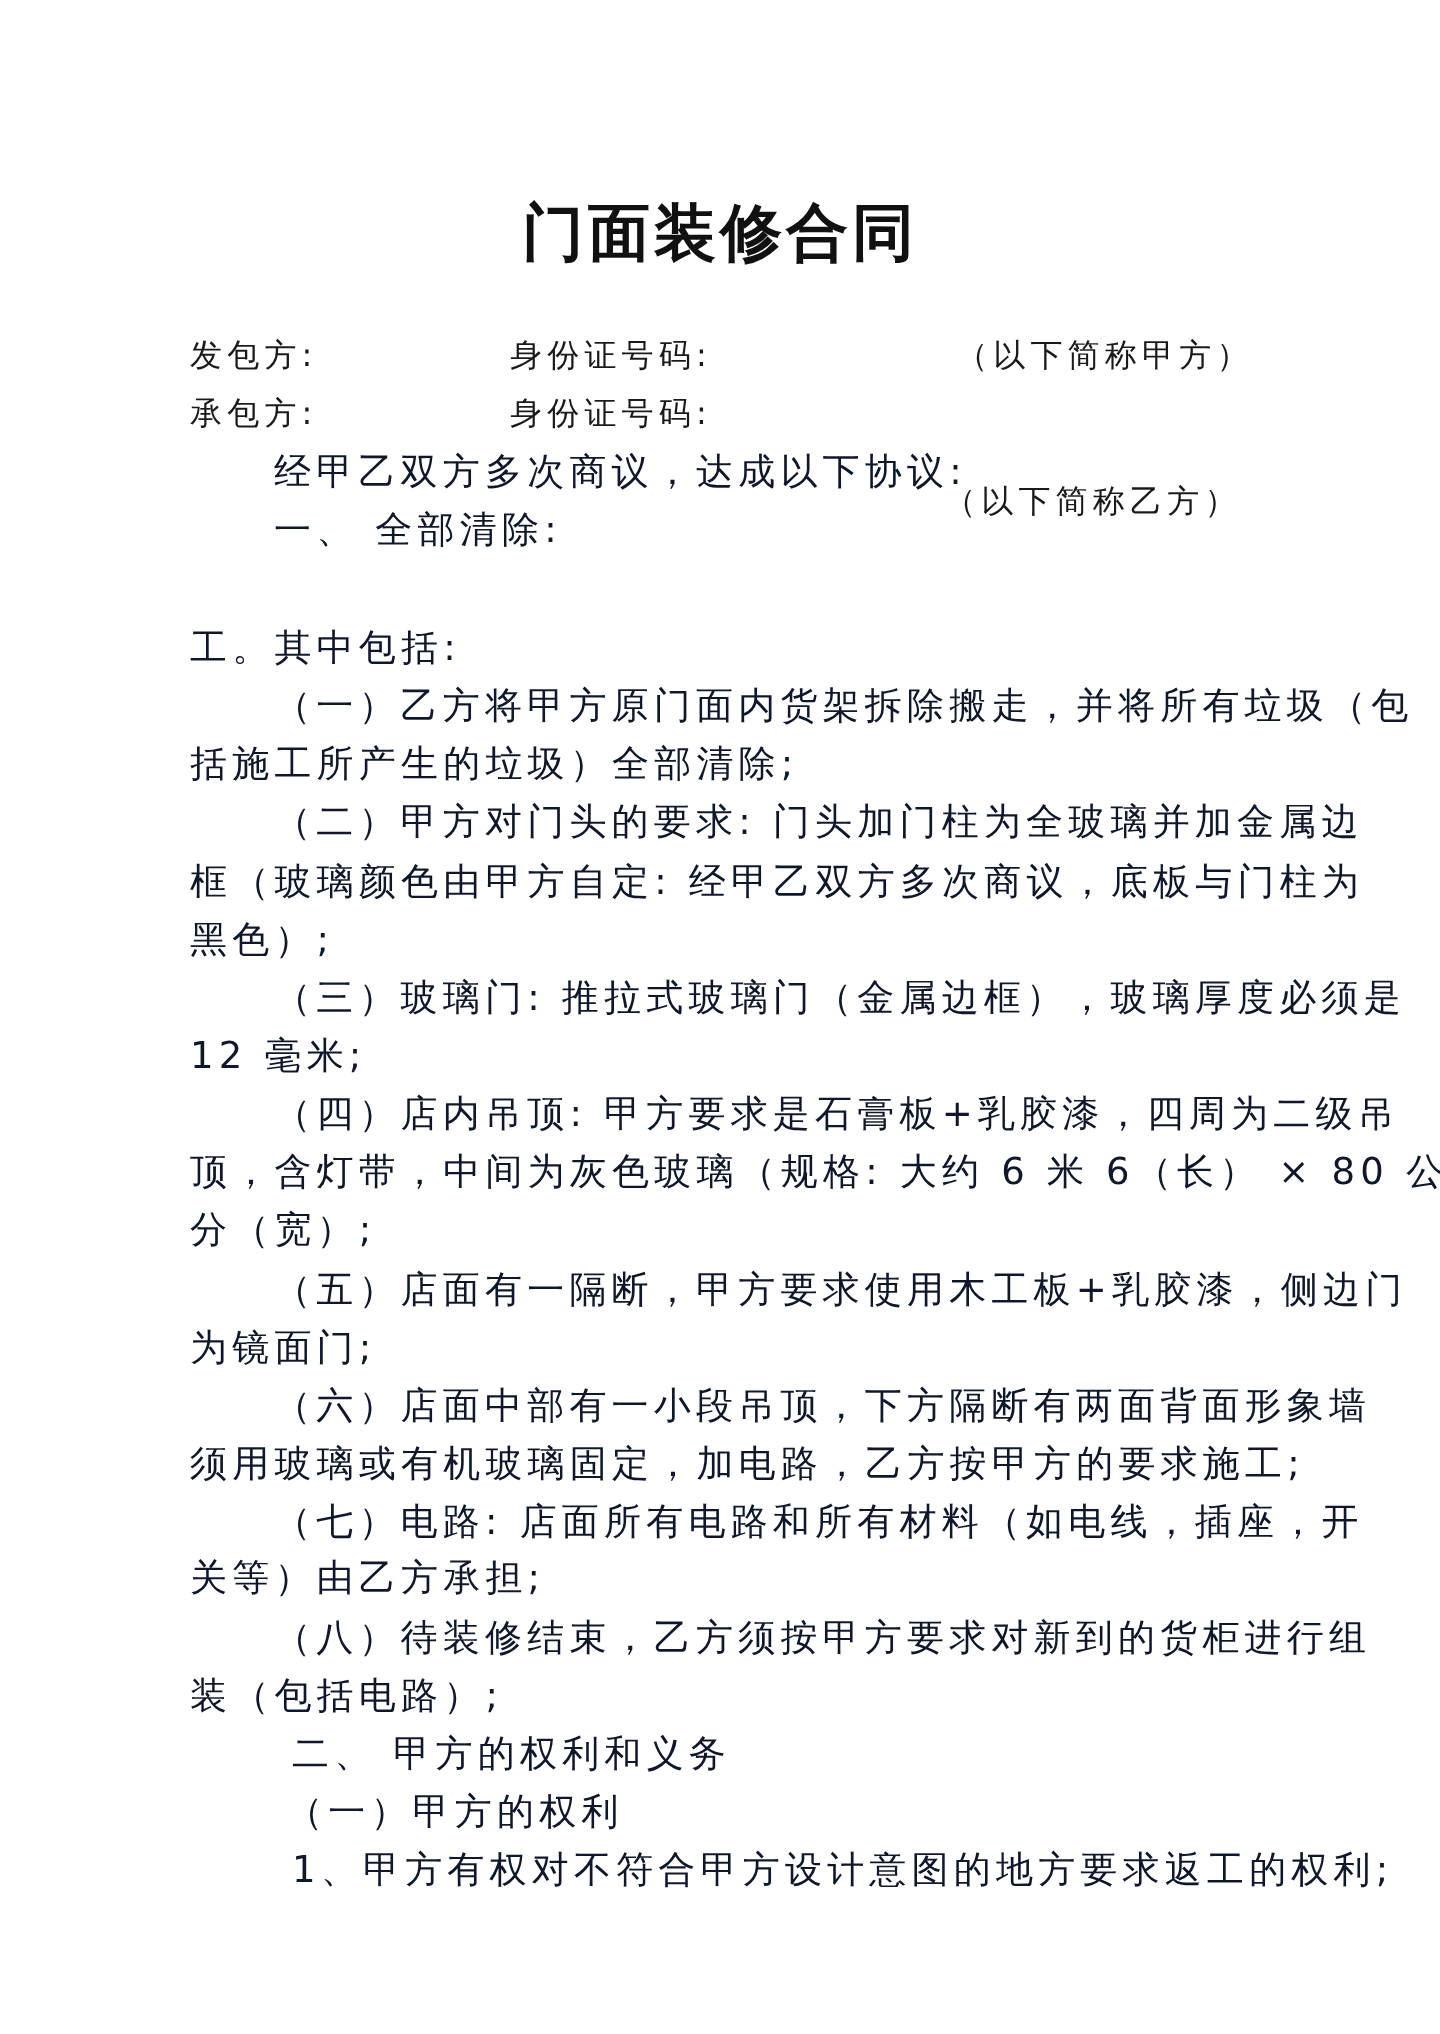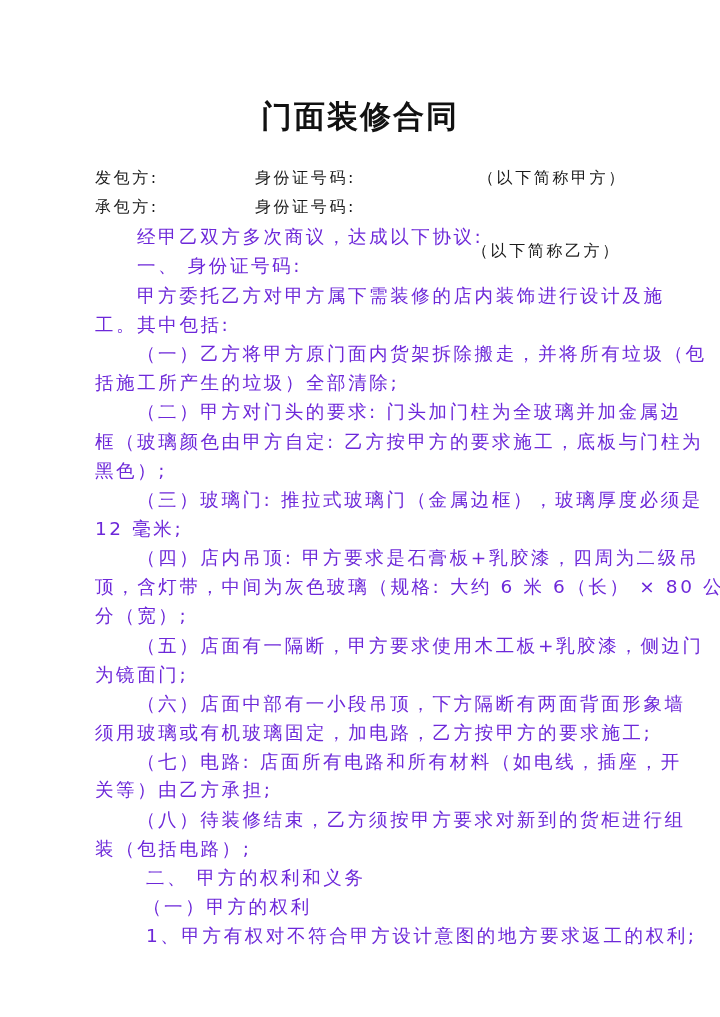--- a/index.html
+++ b/index.html
@@ -4,21 +4,21 @@
   <style>
     html, body { margin: 0; padding: 0; background: #ffffff; }
     body { width: 720px; height: 1017px; position: relative; overflow: hidden;
            font-family: "DejaVu Serif", "Liberation Serif", serif; color: #111; }
     .page { position: absolute; left: 0; top: 0; width: 720px; height: 1017px; border-radius: 11px; }
     .title { position: absolute; top: 96px; left: 0; width: 720px; text-align: center;
              font-size: 31px; font-weight: bold; letter-spacing: 2px;
              font-family: "DejaVu Serif", "Liberation Serif", serif; }
     .line { position: absolute; left: 95px; width: 540px; font-size: 18.5px; line-height: 24px;
             white-space: nowrap; letter-spacing: 2.6px;
-            font-family: "DejaVu Sans", "Liberation Sans", sans-serif; color: #6d28d9; }
+            font-family: "DejaVu Sans", "Liberation Sans", sans-serif; color: #0f172a; }
     .indent { left: 137px; width: 498px; }
     .indent2 { left: 143px; }
     .justify { text-align: justify; text-align-last: justify; }
     .party { position: absolute; font-size: 16px; line-height: 24px; white-space: nowrap;
              letter-spacing: 2.6px; font-family: "DejaVu Sans", "Liberation Sans", sans-serif; color:#1a1a1a; }
   </style>
 </head>
 <body>
 
 <div class="page">
@@ -26,27 +26,26 @@
 
   <div class="party" style="left:95px; top:166px;">发包方:</div>
   <div class="party" style="left:255px; top:166px;">身份证号码:</div>
   <div class="party" style="left:478px; top:166px;">（以下简称甲方）</div>
 
   <div class="party" style="left:95px; top:195px;">承包方:</div>
   <div class="party" style="left:255px; top:195px;">身份证号码:</div>
   <div class="party" style="left:472px; top:195px;margin-top:44px;">（以下简称乙方）</div>
 
   <div class="line indent" style="top:225px;">经甲乙双方多次商议，达成以下协议:</div>
-  <div class="line indent" style="top:254px;">一、 身份证号码:</div>
-  <div class="line indent justify" style="top:284px;">甲方委托乙方对甲方属下需装修的店内装饰进行设计及施</div>
+  <div class="line indent" style="top:254px;">一、 全部清除:</div>
   <div class="line" style="top:313px;">工。其中包括:</div>
   <div class="line indent justify" style="top:342px;">（一）乙方将甲方原门面内货架拆除搬走，并将所有垃圾（包</div>
   <div class="line" style="top:371px;">括施工所产生的垃圾）全部清除;</div>
   <div class="line indent justify" style="top:400px;">（二）甲方对门头的要求: 门头加门柱为全玻璃并加金属边</div>
-  <div class="line justify" style="top:430px;">框（玻璃颜色由甲方自定: 乙方按甲方的要求施工，底板与门柱为</div>
+  <div class="line justify" style="top:430px;">框（玻璃颜色由甲方自定: 经甲乙双方多次商议，底板与门柱为</div>
   <div class="line" style="top:459px;">黑色）;</div>
   <div class="line indent justify" style="top:488px;">（三）玻璃门: 推拉式玻璃门（金属边框），玻璃厚度必须是</div>
   <div class="line" style="top:517px;">12 毫米;</div>
   <div class="line indent justify" style="top:546px;">（四）店内吊顶: 甲方要求是石膏板+乳胶漆，四周为二级吊</div>
   <div class="line justify" style="top:575px;">顶，含灯带，中间为灰色玻璃（规格: 大约 6 米 6（长） × 80 公</div>
   <div class="line" style="top:604px;">分（宽）;</div>
   <div class="line indent justify" style="top:634px;">（五）店面有一隔断，甲方要求使用木工板+乳胶漆，侧边门</div>
   <div class="line" style="top:663px;">为镜面门;</div>
   <div class="line indent justify" style="top:692px;">（六）店面中部有一小段吊顶，下方隔断有两面背面形象墙</div>
   <div class="line" style="top:721px;">须用玻璃或有机玻璃固定，加电路，乙方按甲方的要求施工;</div>

